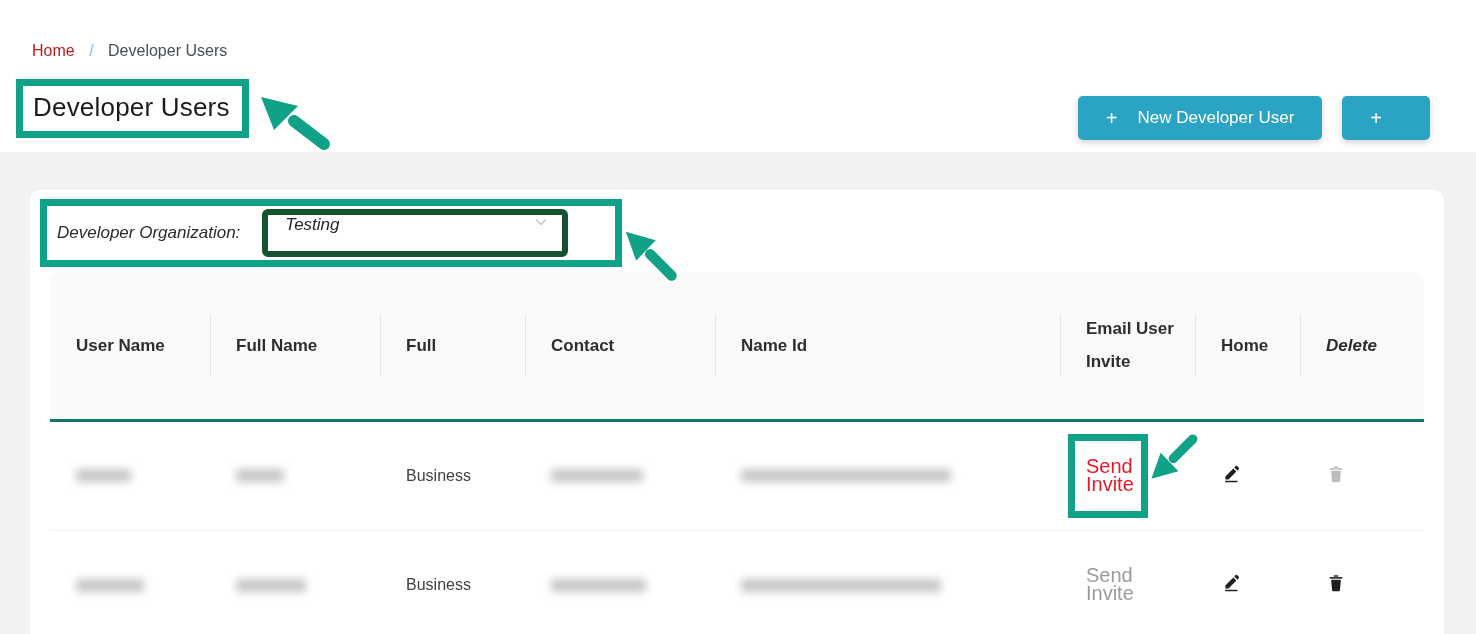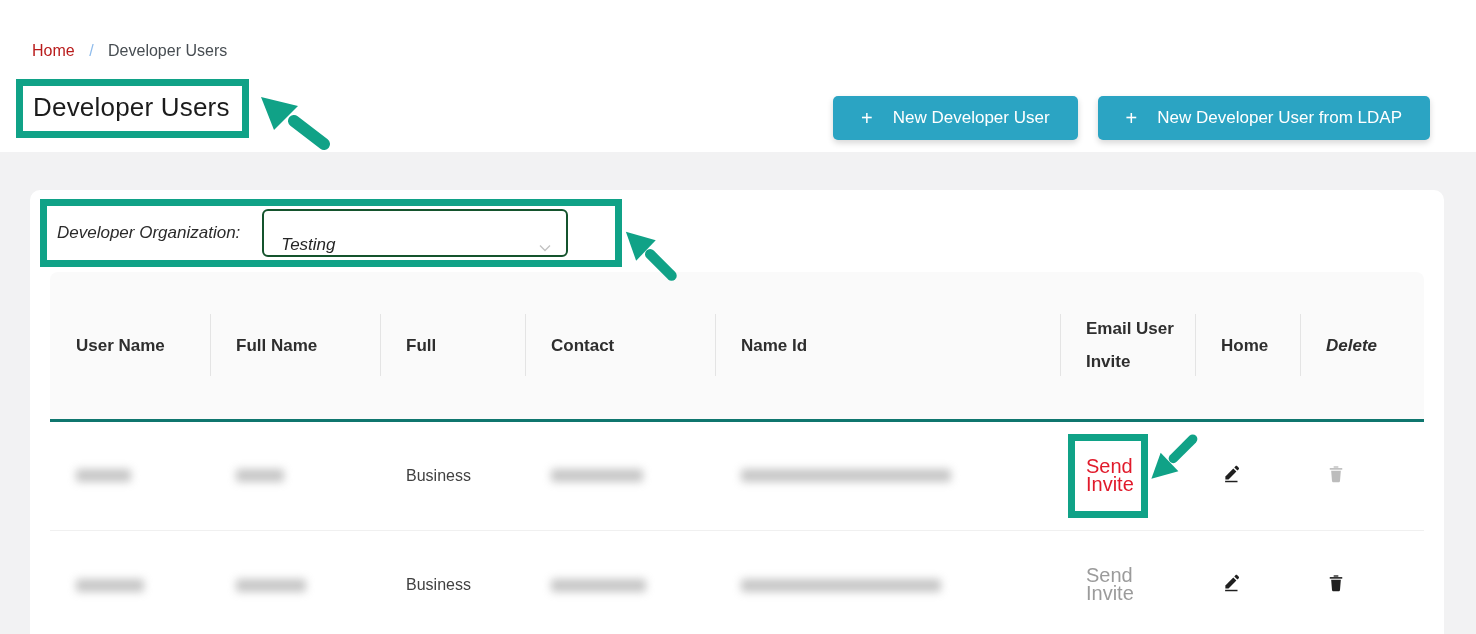--- a/index.html
+++ b/index.html
@@ -20,22 +20,22 @@
               font-family:"Liberation Sans", sans-serif; font-size:17px; display:flex; align-items:center;
               padding:0 28px; cursor:pointer; box-shadow:0 3px 6px rgba(0,0,0,0.16); white-space:nowrap; }
   .teal-btn .plus { font-size:20px; font-weight:400; margin-right:20px; }
 
   
   .content-bg { position:absolute; left:0; right:0; top:152px; bottom:0; background:#f2f2f3; }
   .panel { position:absolute; left:30px; right:32px; top:38px; bottom:0; background:#ffffff; border-radius:10px 10px 0 0; }
 
   .filter-row { position:absolute; left:0; top:9px; height:68px; display:flex; align-items:center;font-style:italic; }
   .filter-label { font-size:17px; color:#2b2b2b; margin-left:27px; white-space:nowrap; }
-  .select { width:306px; height:48px; border:2px solid #14532d; border-radius:6px; background:#ffffff;
-            margin-left:22px; display:flex; align-items:flex-end; justify-content:space-between;
+  .select { width:306px; height:48px; border:6px solid #14532d; border-radius:6px; background:#ffffff;
+            margin-left:22px; display:flex; align-items:flex-start; justify-content:space-between;
             padding:0 14px 0 17px; cursor:pointer; }
   .select .value { font-size:17px; color:#262626; }
   .select .chev { color:#c3c3c3; display:flex; }
 
   
   .table-card { position:absolute; left:20px; right:20px; top:82px; }
   table { width:100%; table-layout:fixed; border-collapse:collapse; }
   thead th { height:148px; background:#fafafa; font-size:17px; font-weight:600; color:#2e2e2e;
              text-align:left; vertical-align:middle; padding:0 16px 0 26px; position:relative; line-height:33px; }
   thead th:first-child { border-top-left-radius:8px; }
@@ -75,21 +75,20 @@
   <h1>Developer Users</h1>
 </div>
 
 <div class="header-buttons">
   <button class="teal-btn">
     <span class="plus">+</span>
     <span>New Developer User</span>
   </button>
   <button class="teal-btn">
     <span class="plus">+</span>
-    <span>New Developer User from LDAP</span>
   </button>
 </div>
 
 <div class="content-bg">
   <div class="panel">
 
     <div class="filter-row">
       <span class="filter-label">Developer Organization:</span>
       <div class="select">
         <span class="value">Testing</span>

